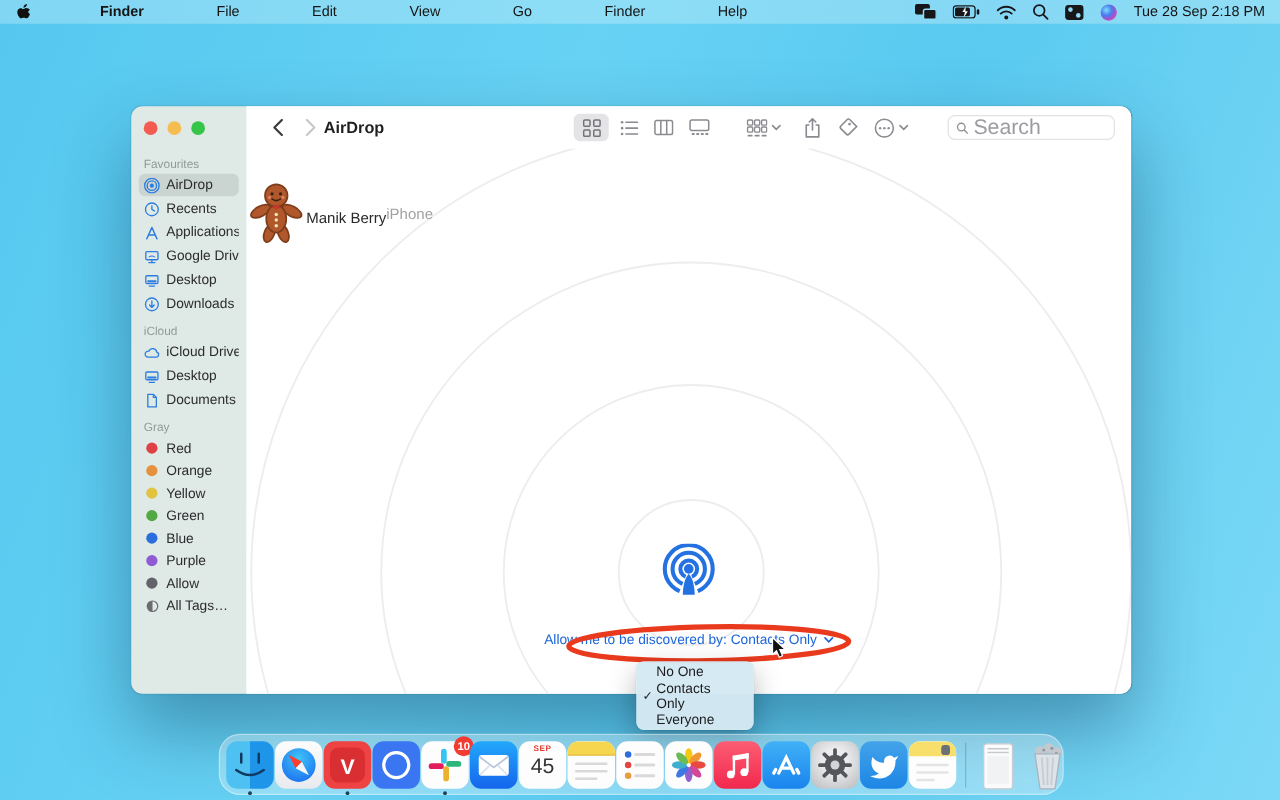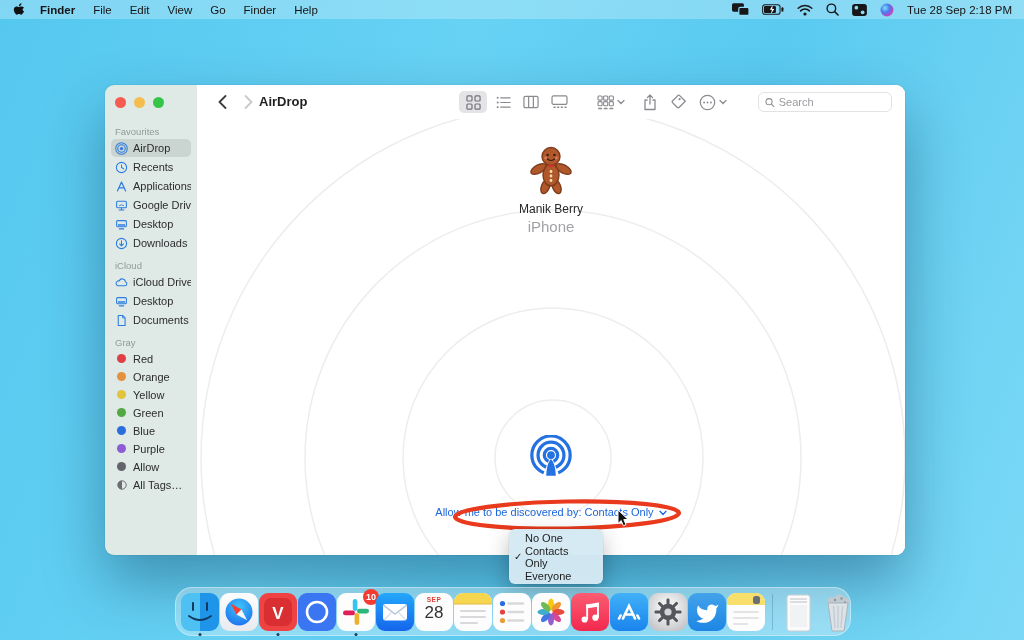--- a/index.html
+++ b/index.html
@@ -9,21 +9,21 @@
     position: relative;
     background: linear-gradient(112deg, #55c8ef 0%, #67d2f4 38%, #5acaf0 62%, #7cd9f6 100%);
     -webkit-font-smoothing: antialiased;
   }
 
   
   .menubar {
     position:absolute; top:0; left:0; right:0; height:19px;
     background: rgba(255,255,255,0.26);
     display:flex; align-items:center; padding:1px 12px;
-    font-size:11.5px; color:#141414;
+    font-size:11.5px; color:#141414;gap:40px;
   }
   .menubar .apple { margin-right:6px; display:flex; align-items:center; }
   .menubar .mitem { padding:0 9px; }
   .menubar .mitem.active { font-weight:bold; }
   .mb-right { margin-left:auto; display:flex; align-items:center; gap:13px; }
   .mb-right svg { display:block; }
   .clock { font-size:11.5px; color:#141414; white-space:nowrap; }
 
   
   .window {
@@ -61,31 +61,31 @@
   .wtitle { position:absolute; left:62px; top:9px; font-size:13px; font-weight:bold; color:#1f1f21; }
   .tb { position:absolute; top:6px; height:22px; display:flex; align-items:center; justify-content:center; }
   .viewbtn { width:28px; height:22px; border-radius:5px; display:flex; align-items:center; justify-content:center; }
   .viewbtn.sel { background:#e4e4e6; }
   .searchbox {
     position:absolute; left:561px; top:7px; width:134px; height:20px;
     border:1px solid #e2e2e4; border-radius:6px; background:#fff;
     display:flex; align-items:center; padding:0 6px; gap:4px;
   }
   .searchbox input {
-    border:none; outline:none; width:100%; font-size:11px;
+    border:none; outline:none; width:100%; font-size:17px;
     font-family:"Liberation Sans",sans-serif; color:#333; background:transparent;
   }
   .searchbox input::placeholder { color:#9b9ba0; }
 
   .content { position:absolute; top:34px; left:0; right:0; bottom:0; background:#fff; }
   .arcs { position:absolute; inset:0; }
 
-  .device { position:absolute; left:0; right:0; top:26px; display:flex; flex-direction:column; align-items:center; }
+  .device { position:absolute; left:0; right:0; top:26px; display:flex; flex-direction:row; align-items:center; }
   .device-name { font-size:12px; color:#28282a; margin-top:7px; }
-  .device-type { font-size:15px; color:#a2a2a6; margin-top:2px; }
+  .device-type { font-size:12px; color:#a2a2a6; margin-top:2px; }
 
   .adicon { position:absolute; left:50%; top:316px; transform:translateX(-50%); }
   .caption { position:absolute; left:0; right:0; top:368px; text-align:center; font-size:11px; color:#39393c; }
   .discover { position:absolute; left:0; right:0; top:387px; text-align:center; font-size:11px; color:#1c66d9; }
   .discover .chev { display:inline-block; margin-left:2px; }
 
   
   .annotation { position:absolute; left:450px; top:498px; pointer-events:none; }
   .ctx-menu {
     position:absolute; left:509px; top:529px; width:94px;
@@ -601,21 +601,21 @@
           <rect x="7" y="11" width="24" height="16.5" rx="2.4" fill="#fff"></rect>
           <path d="M7.6 12.4 L19 21 L30.4 12.4" fill="none" stroke="#b9c6da" stroke-width="1.4"></path>
           <path d="M8 27 L15.5 19.5 M30 27 L22.5 19.5" stroke="#d7dfe9" stroke-width="1.2"></path>
         </svg>
     </div>
   </div>
 
   <div class="dock-item">
     <div class="tile white">
       <span class="cal-mon">SEP</span>
-      <span class="cal-day">28</span>
+      <span class="cal-day">45</span>
     </div>
   </div>
 
   <div class="dock-item">
     <div class="tile white">
       <svg width="38" height="38" viewBox="0 0 38 38">
           <rect x="0" y="0" width="38" height="11" fill="#f6d64f"></rect>
           <line x1="0" y1="11" x2="38" y2="11" stroke="#e4b93c" stroke-width="1"></line>
           <g stroke="#d9d9db" stroke-width="2" stroke-linecap="round">
             <line x1="7" y1="18" x2="31" y2="18"></line>

